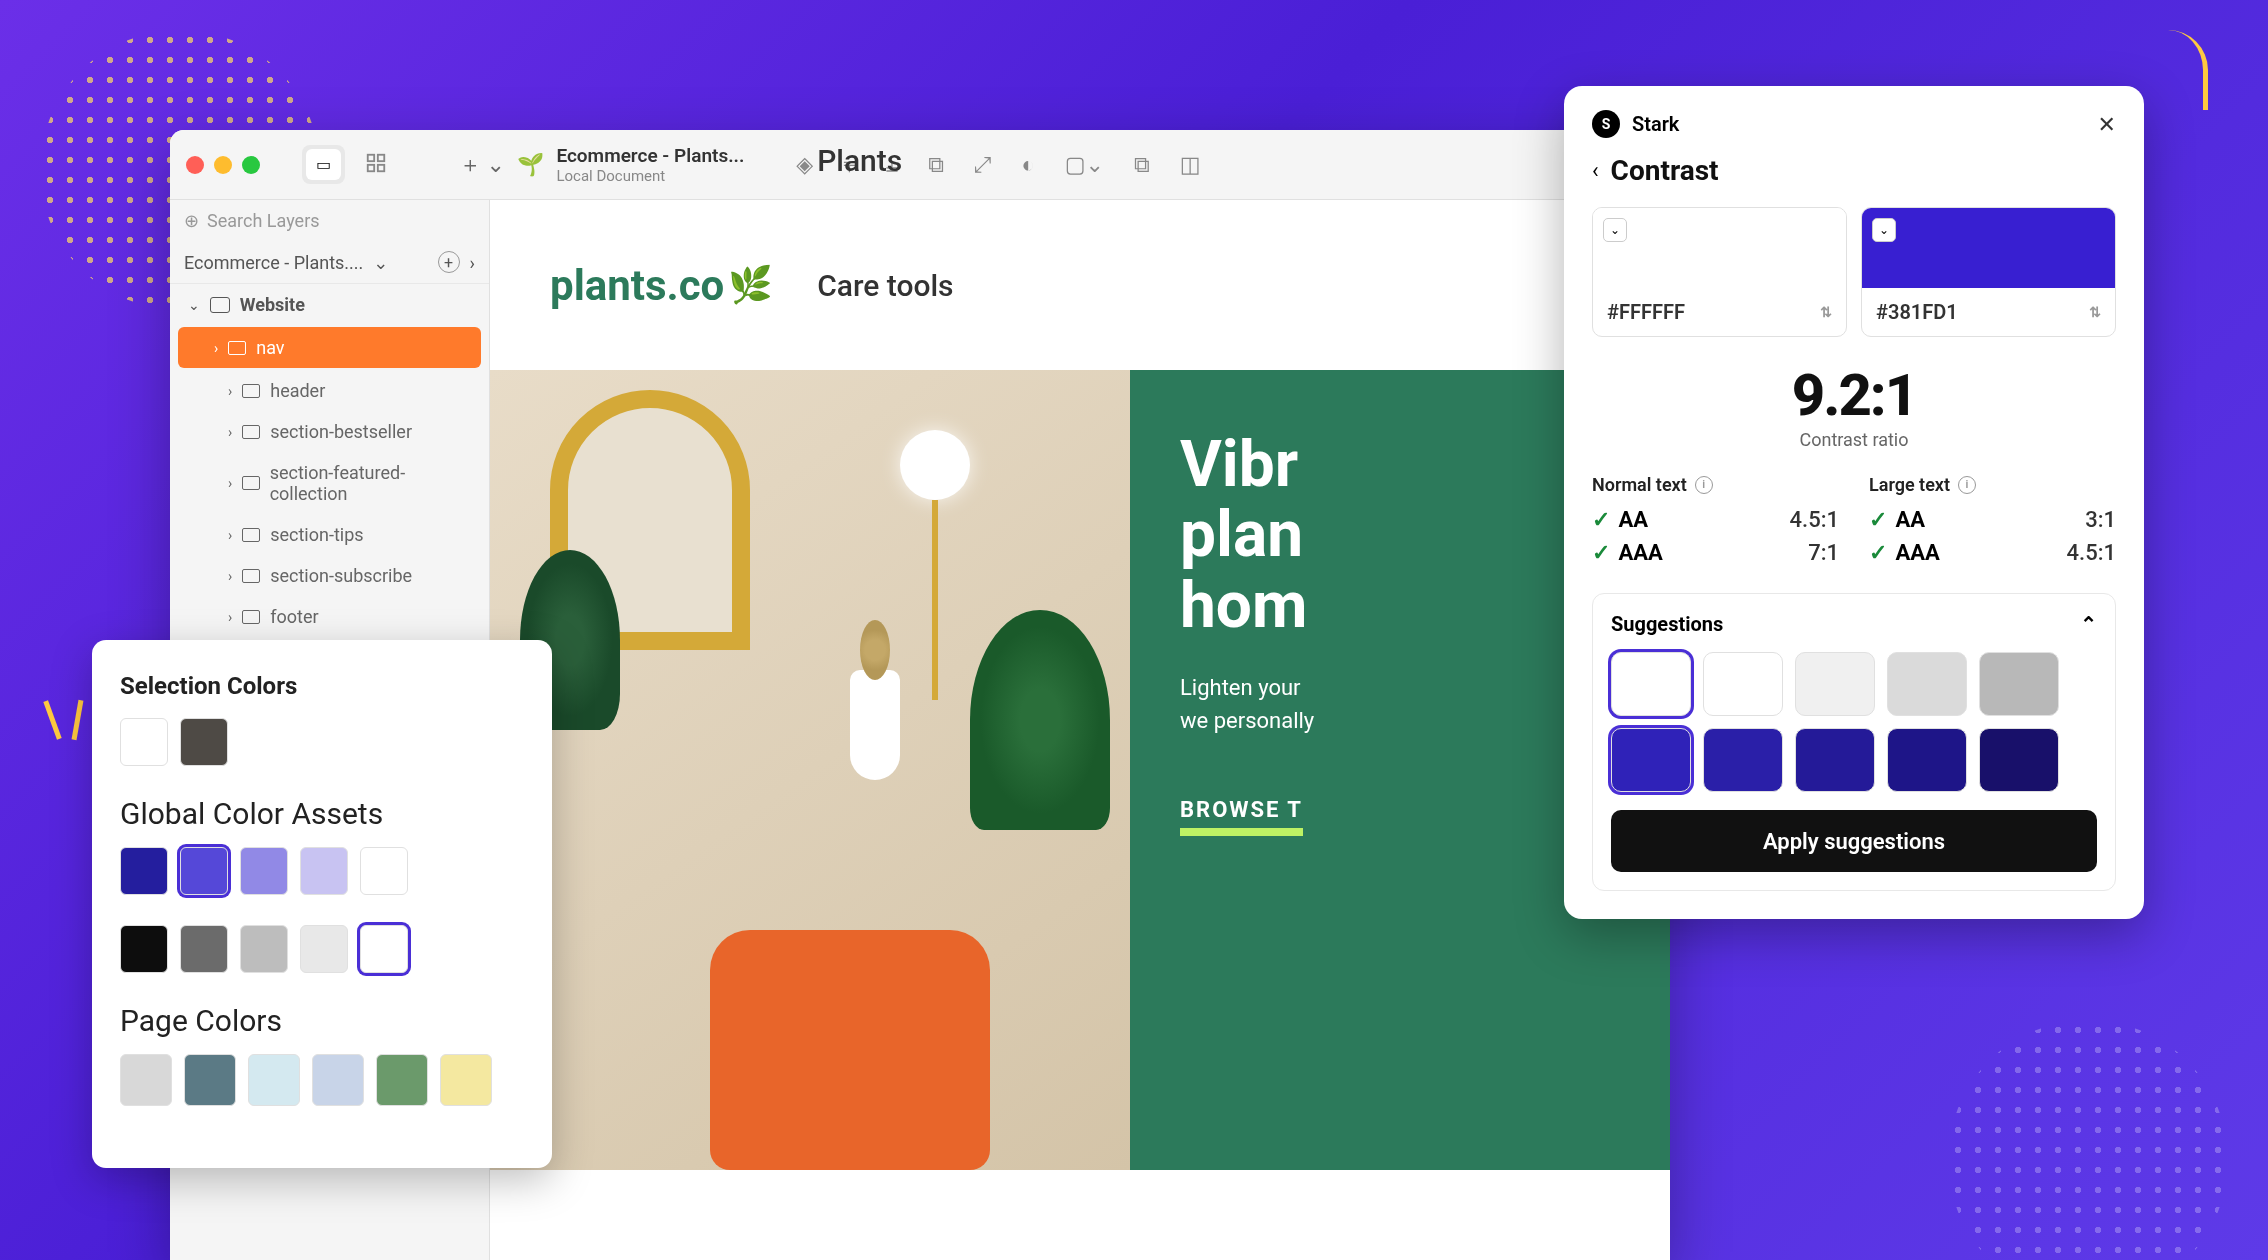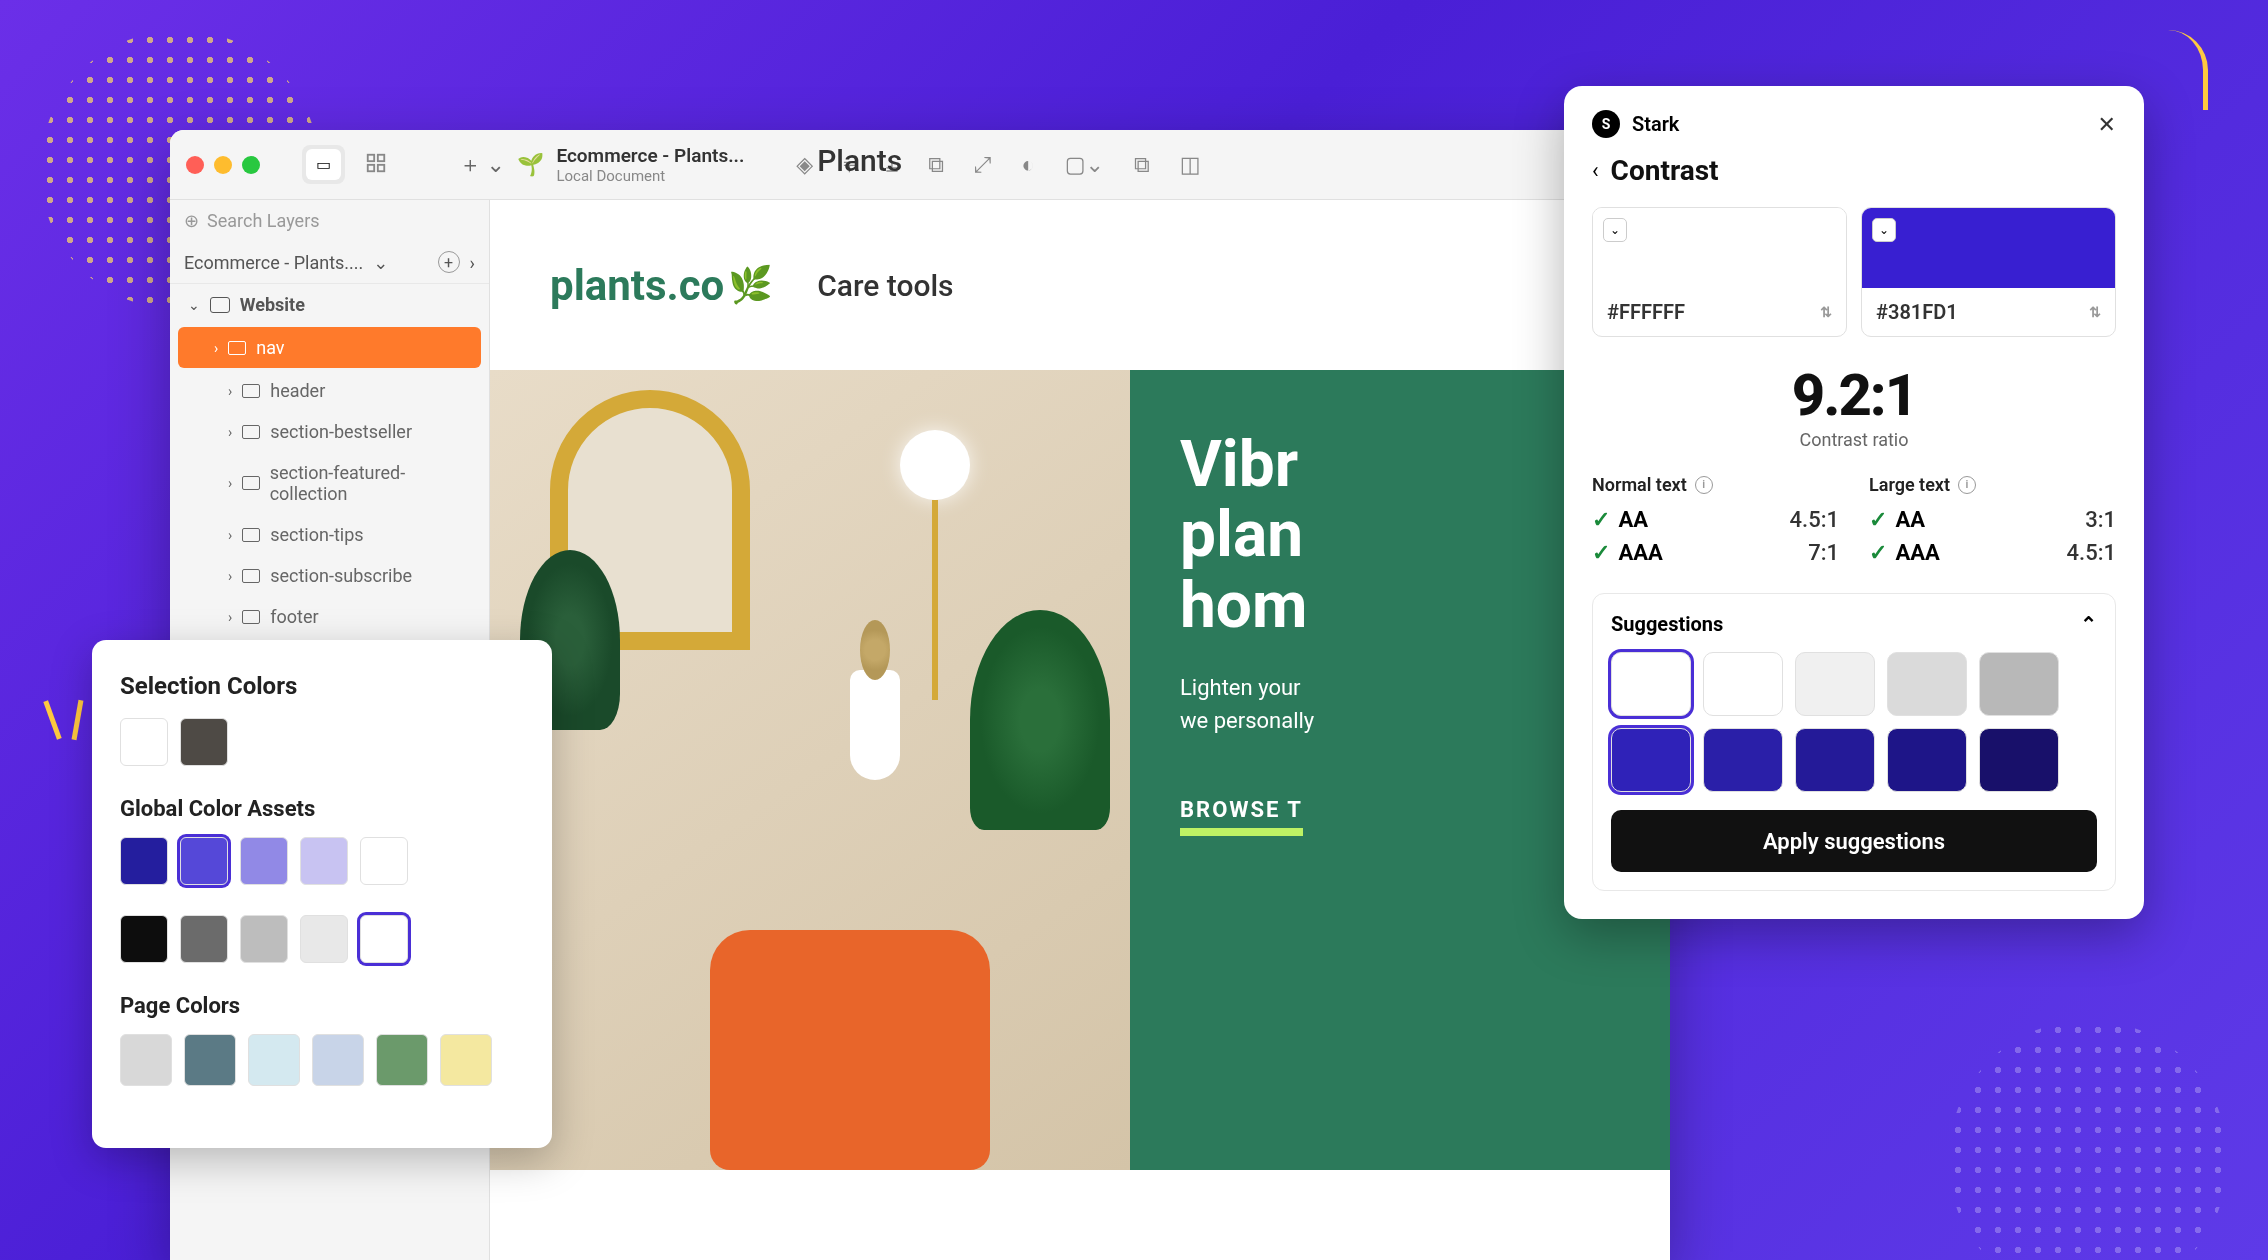--- a/index.html
+++ b/index.html
@@ -69,21 +69,21 @@
 .hero-h1 { font-size: 64px; font-weight: 700; line-height: 1.1; }
 .hero-p { font-size: 22px; margin-top: 30px; line-height: 1.5; }
 .hero-link { font-size: 22px; font-weight: 700; margin-top: 60px; display: inline-block; border-bottom: 8px solid #bef264; padding-bottom: 6px; letter-spacing: 2px; }
 
 
 .colors-panel { position: absolute; top: 640px; left: 92px; width: 460px; background: #fff; border-radius: 14px; box-shadow: 0 12px 40px rgba(0,0,0,0.25); padding: 32px 28px; }
 .cp-title { font-size: 24px; font-weight: 700; color: #222; margin-bottom: 18px; }
 .swatch-row { display: flex; gap: 12px; flex-wrap: wrap; margin-bottom: 30px; }
 .swatch { width: 48px; height: 48px; border-radius: 6px; border: 1px solid #E0E0E0; }
 .swatch.selected { box-shadow: 0 0 0 3px #4A2FD6; }
-.cp-sub { font-size: 22px; font-weight: 700; color: #222; margin-bottom: 16px; margin-top: 6px; }
+.cp-sub { font-size: 30px; font-weight: 400; color: #222; margin-bottom: 16px; margin-top: 6px; }
 .page-row .swatch { width: 52px; height: 52px; }
 
 
 .stark { position: absolute; top: 86px; right: 124px; width: 580px; background: #fff; border-radius: 18px; box-shadow: 0 16px 50px rgba(0,0,0,0.3); padding: 24px 28px 28px; }
 .stark-header { display: flex; align-items: center; gap: 12px; padding-bottom: 16px; }
 .stark-logo { width: 28px; height: 28px; background: #000; border-radius: 50%; display:flex; align-items:center; justify-content:center; color:#fff; font-size:14px; font-weight:700; }
 .stark-name { font-size: 20px; font-weight: 600; }
 .stark-close { margin-left: auto; font-size: 22px; color: #333; }
 .stark-title-row { display: flex; align-items: center; gap: 12px; margin-bottom: 20px; }
 .stark-back { font-size: 22px; }

